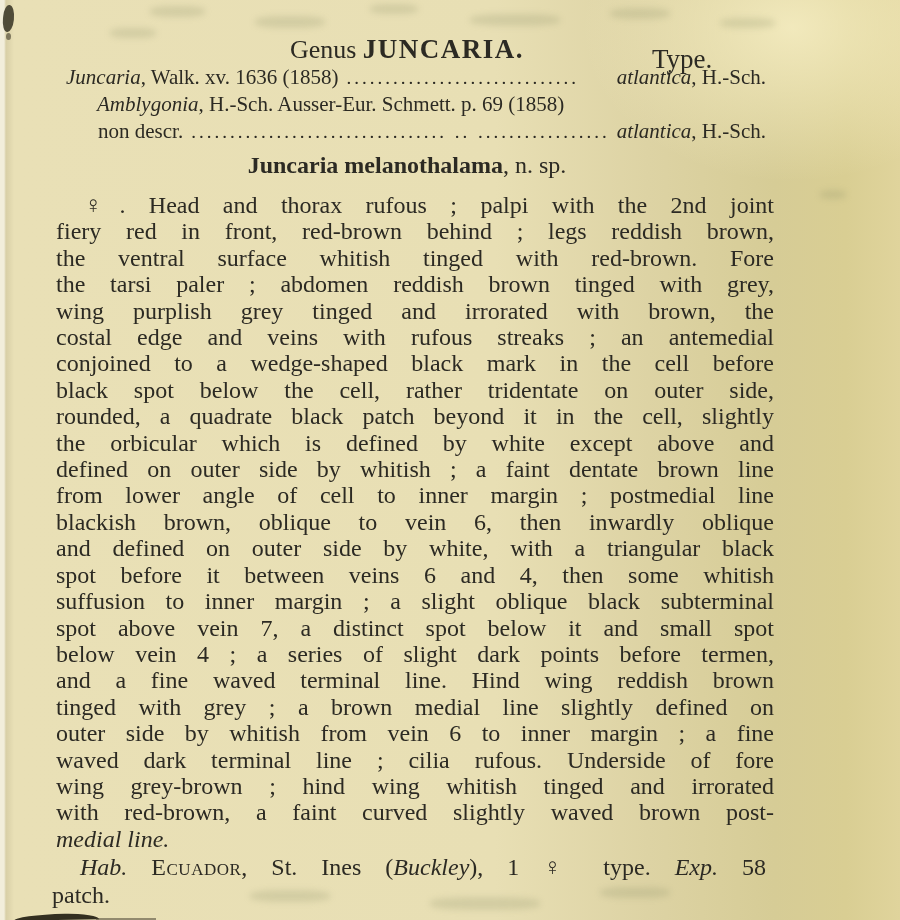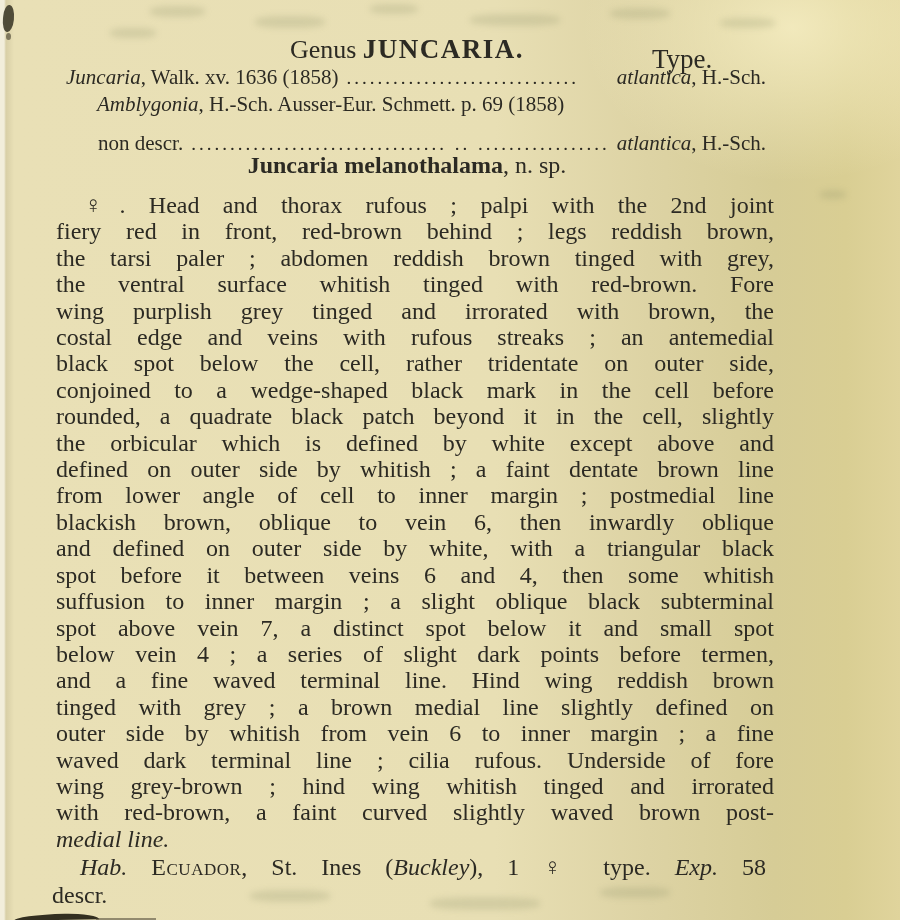--- a/index.html
+++ b/index.html
@@ -50,21 +50,21 @@
     font-size:26px;white-space:nowrap;margin-top:8px;}
   .genus-name{font-weight:700;letter-spacing:1.5px;font-size:27px;}
   .type-label{position:absolute;top:44px;left:652px;width:140px;text-align:left;font-size:27px;}
   .syn-row{position:absolute;display:flex;align-items:baseline;font-size:21px;line-height:27px;}
   .syn-row .left{white-space:nowrap;}
   .syn-row .leader{flex:1 1 auto;overflow:hidden;white-space:nowrap;letter-spacing:3px;
     margin:0 10px 0 8px;font-size:19px;}
   .syn-row .type-entry{white-space:nowrap;}
   .row1{top:64px;left:66px;width:700px;}
   .row2{top:91px;left:56px;width:700px;margin-left:41px;}
-  .row3{top:118px;left:98px;width:668px;margin-top:12px;}
+  .row3{top:118px;left:98px;width:668px;}
   .species-heading{position:absolute;top:152px;left:48px;width:718px;text-align:center;
     font-size:24px;white-space:nowrap;}
   .species-heading .bold{font-weight:700;}
   .description{position:absolute;top:192px;left:56px;width:718px;
     font-size:24px;line-height:26.4px;}
   .dline{text-align:justify;text-align-last:justify;white-space:normal;}
   .dline.first{text-indent:28px;}
   .dline.last{text-align-last:left;font-style:italic;}
   .habitat{position:absolute;top:854px;left:48px;width:718px;font-size:24px;line-height:27px;
     text-align:justify;text-align-last:justify;text-indent:32px;}
@@ -114,41 +114,41 @@
     <span class="type-entry"><span class="ital">atlantica</span><span>, H.-Sch.</span></span>
   </div>
 
   <div class="species-heading">
     <span class="bold">Juncaria melanothalama</span><span>, n. sp.</span>
   </div>
 
   <div class="description">
       <div class="dline first">♀. Head and thorax rufous ; palpi with the 2nd joint</div>
       <div class="dline">fiery red in front, red-brown behind ; legs reddish brown,</div>
+      <div class="dline">the ventral surface whitish tinged with red-brown. Fore</div>
       <div class="dline">the tarsi paler ; abdomen reddish brown tinged with grey,</div>
-      <div class="dline">the ventral surface whitish tinged with red-brown. Fore</div>
       <div class="dline">wing purplish grey tinged and irrorated with brown, the</div>
       <div class="dline">costal edge and veins with rufous streaks ; an antemedial</div>
+      <div class="dline">conjoined to a wedge-shaped black mark in the cell before</div>
       <div class="dline">black spot below the cell, rather tridentate on outer side,</div>
-      <div class="dline">conjoined to a wedge-shaped black mark in the cell before</div>
       <div class="dline">rounded, a quadrate black patch beyond it in the cell, slightly</div>
       <div class="dline">the orbicular which is defined by white except above and</div>
       <div class="dline">defined on outer side by whitish ; a faint dentate brown line</div>
       <div class="dline">from lower angle of cell to inner margin ; postmedial line</div>
       <div class="dline">blackish brown, oblique to vein 6, then inwardly oblique</div>
       <div class="dline">and defined on outer side by white, with a triangular black</div>
       <div class="dline">spot before it between veins 6 and 4, then some whitish</div>
       <div class="dline">suffusion to inner margin ; a slight oblique black subterminal</div>
       <div class="dline">spot above vein 7, a distinct spot below it and small spot</div>
       <div class="dline">below vein 4 ; a series of slight dark points before termen,</div>
       <div class="dline">and a fine waved terminal line. Hind wing reddish brown</div>
       <div class="dline">tinged with grey ; a brown medial line slightly defined on</div>
       <div class="dline">outer side by whitish from vein 6 to inner margin ; a fine</div>
       <div class="dline">waved dark terminal line ; cilia rufous. Underside of fore</div>
       <div class="dline">wing grey-brown ; hind wing whitish tinged and irrorated</div>
       <div class="dline">with red-brown, a faint curved slightly waved brown post-</div>
       <div class="dline last">medial line.</div>
     </div>
 
   <div class="habitat"><span class="ital">Hab.</span><span> </span><span class="sc">Ecuador</span><span>, St. Ines (</span><span class="ital">Buckley</span><span>), 1 ♀ type. </span><span class="ital">Exp.</span><span> 58</span></div>
-  <div class="millim">descr.</div>
+  <div class="millim">patch.</div>
 
 </div>
 
 </body></html>

